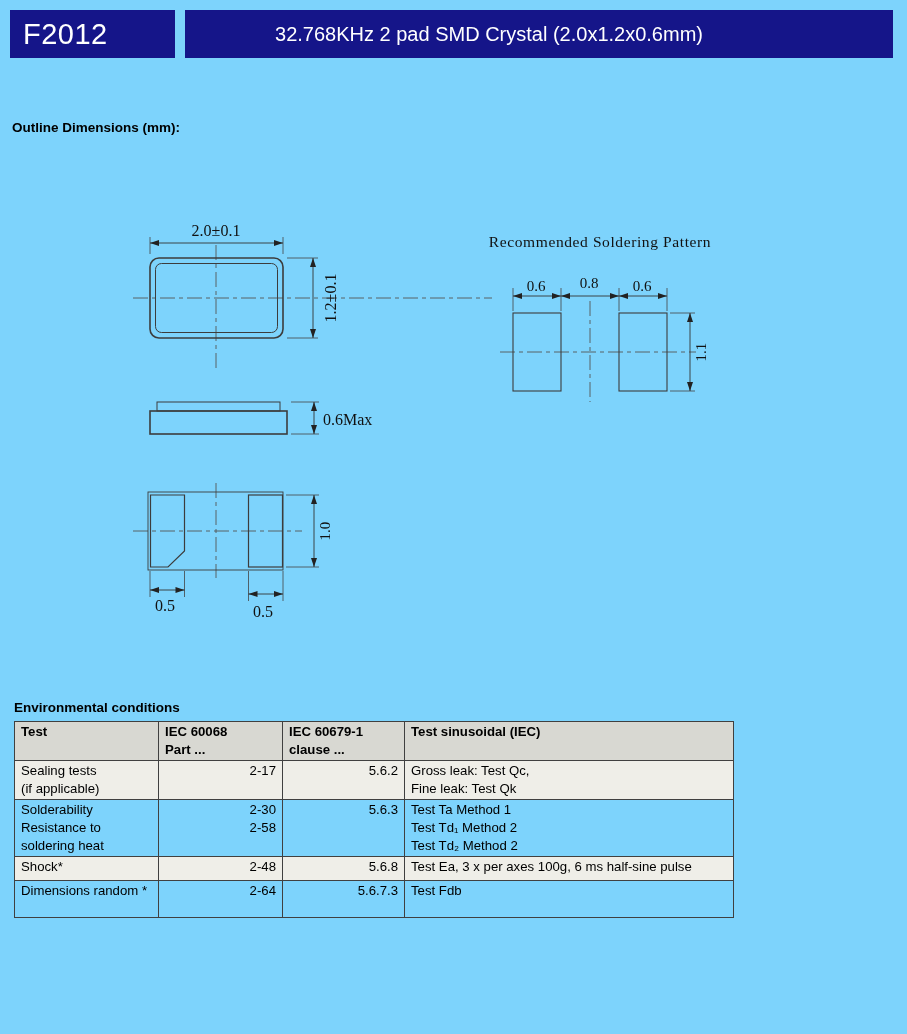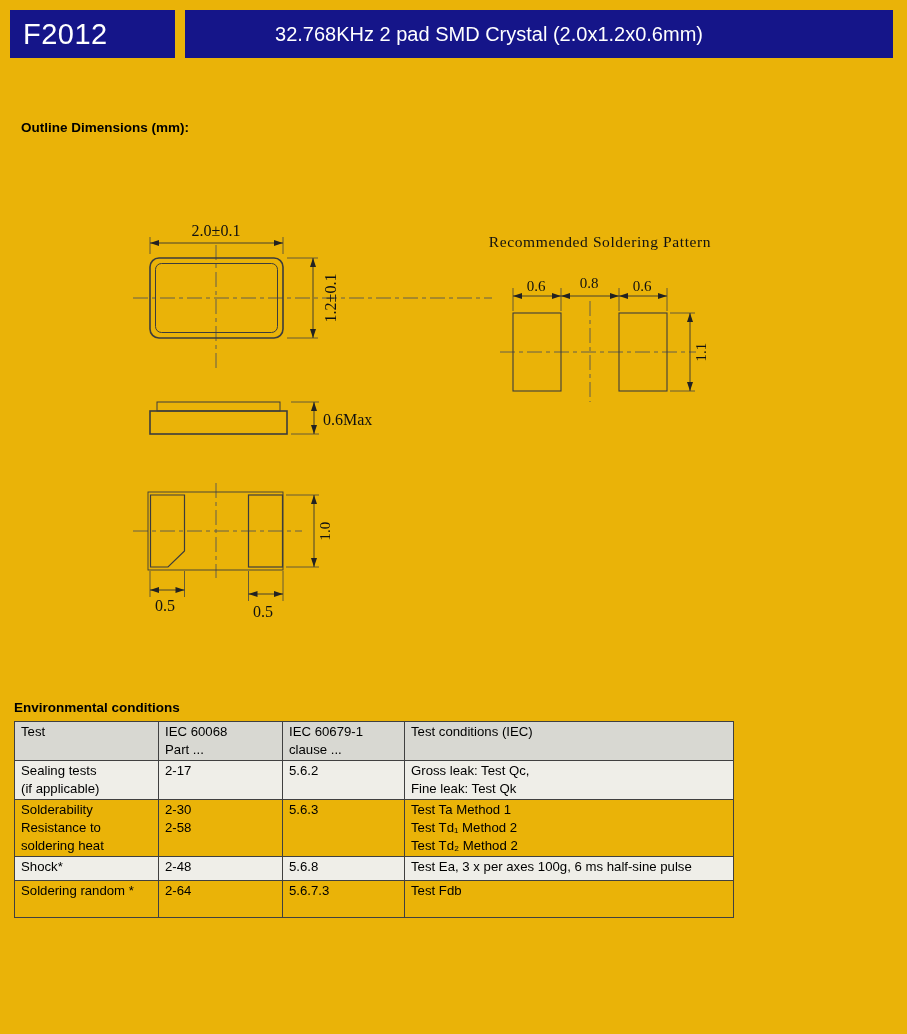--- a/index.html
+++ b/index.html
@@ -1,44 +1,44 @@
 <!DOCTYPE html>
 <html style="--navy: #151589; --hdr-gray: #d8d8d2; --row-shade: #efeee8;"><head>
 <meta charset="utf-8">
 <style>
   html,body{margin:0;padding:0;background:#fff;}
-  .page{position:relative;width:907px;height:1034px;background:#eab308;overflow:hidden;
+  .page{position:relative;width:907px;height:1034px;background:#7dd3fc;overflow:hidden;
         font-family:"Liberation Sans",sans-serif;color:#000;}
   
   .hdr-box{position:absolute;top:10px;height:48px;background:var(--navy,#151589);
            display:flex;align-items:center;color:#fff;}
   .hdr-part{left:10px;width:165px;padding-left:13px;font-size:29px;letter-spacing:0.5px;box-sizing:border-box;}
   .hdr-title{left:185px;width:708px;justify-content:center;padding-right:100px;
              font-size:20px;box-sizing:border-box;}
   
   .sec-head{position:absolute;font-size:13.5px;font-weight:bold;}
-  #outline-heading{left:21px;top:120px;}
+  #outline-heading{left:12px;top:120px;}
   #env-heading{left:14px;top:700px;}
   
   .drawing{position:absolute;left:0;top:0;width:907px;height:690px;}
   .ol{fill:none;stroke:#3c3c3c;}
   .cl{fill:none;stroke:#555;stroke-width:0.9;stroke-dasharray:15,4,4,4;}
   .xl{stroke:#444;stroke-width:0.8;fill:none;}
   .dl{stroke:#333;stroke-width:0.9;fill:none;}
   .dim-t{font-family:"Liberation Serif",serif;font-size:15px;fill:#111;}
   .dim-big{font-family:"Liberation Serif",serif;font-size:16px;fill:#111;}
   .sp-title{font-family:"Liberation Serif",serif;font-size:15.5px;fill:#111;letter-spacing:0.6px;}
   
   .env-table{position:absolute;left:14px;top:721px;border-collapse:collapse;table-layout:fixed;
              font-size:13.2px;line-height:18px;}
   .env-table th,.env-table td{border:1px solid #404040;vertical-align:top;
              padding:1px 6px;white-space:pre-line;font-weight:normal;text-align:left;}
-  .env-table th{background:var(--hdr-gray,#d8d8d2);font-weight:normal;height:36px;}
+  .env-table th{background:var(--hdr-gray,#d8d8d2);font-weight:bold;height:36px;}
   .env-table tr.shaded td{background:var(--row-shade,#efeee8);}
-  .env-table td.col1,.env-table td.col2{text-align:left;}
+  .env-table td.col1,.env-table td.col2{text-align:right;}
 </style>
 </head>
 <body>
 
 <div class="page">
 
   <div class="hdr-box hdr-part">
     <span>F2012</span>
   </div>
   <div class="hdr-box hdr-title">
@@ -129,21 +129,21 @@
         <col style="width:122px">
         <col style="width:329px">
       </colgroup>
     <thead>
       <tr>
         <th>Test</th>
         <th>IEC 60068
 Part ...</th>
         <th>IEC 60679-1
 clause ...</th>
-        <th>Test conditions (IEC)</th>
+        <th>Test sinusoidal (IEC)</th>
       </tr>
     </thead>
     <tbody>
         <tr class="shaded" style="height: 38px; padding-left: 15px;">
           <td class="col0">Sealing tests
 (if applicable)</td>
           <td class="col1">2-17</td>
           <td class="col2">5.6.2</td>
           <td class="col3">Gross leak: Test Qc,
 Fine leak: Test Qk</td>
@@ -159,21 +159,21 @@
 Test Td₁ Method 2
 Test Td₂ Method 2</td>
         </tr>
         <tr class="shaded" style="height: 24px;">
           <td class="col0">Shock*</td>
           <td class="col1">2-48</td>
           <td class="col2">5.6.8</td>
           <td class="col3">Test Ea, 3 x per axes 100g, 6 ms half-sine pulse</td>
         </tr>
         <tr style="height: 37px;">
-          <td class="col0">Soldering random *</td>
+          <td class="col0">Dimensions random *</td>
           <td class="col1">2-64</td>
           <td class="col2">5.6.7.3</td>
           <td class="col3">Test Fdb</td>
         </tr>
       </tbody>
   </table>
 
 </div>
 
 </body></html>

